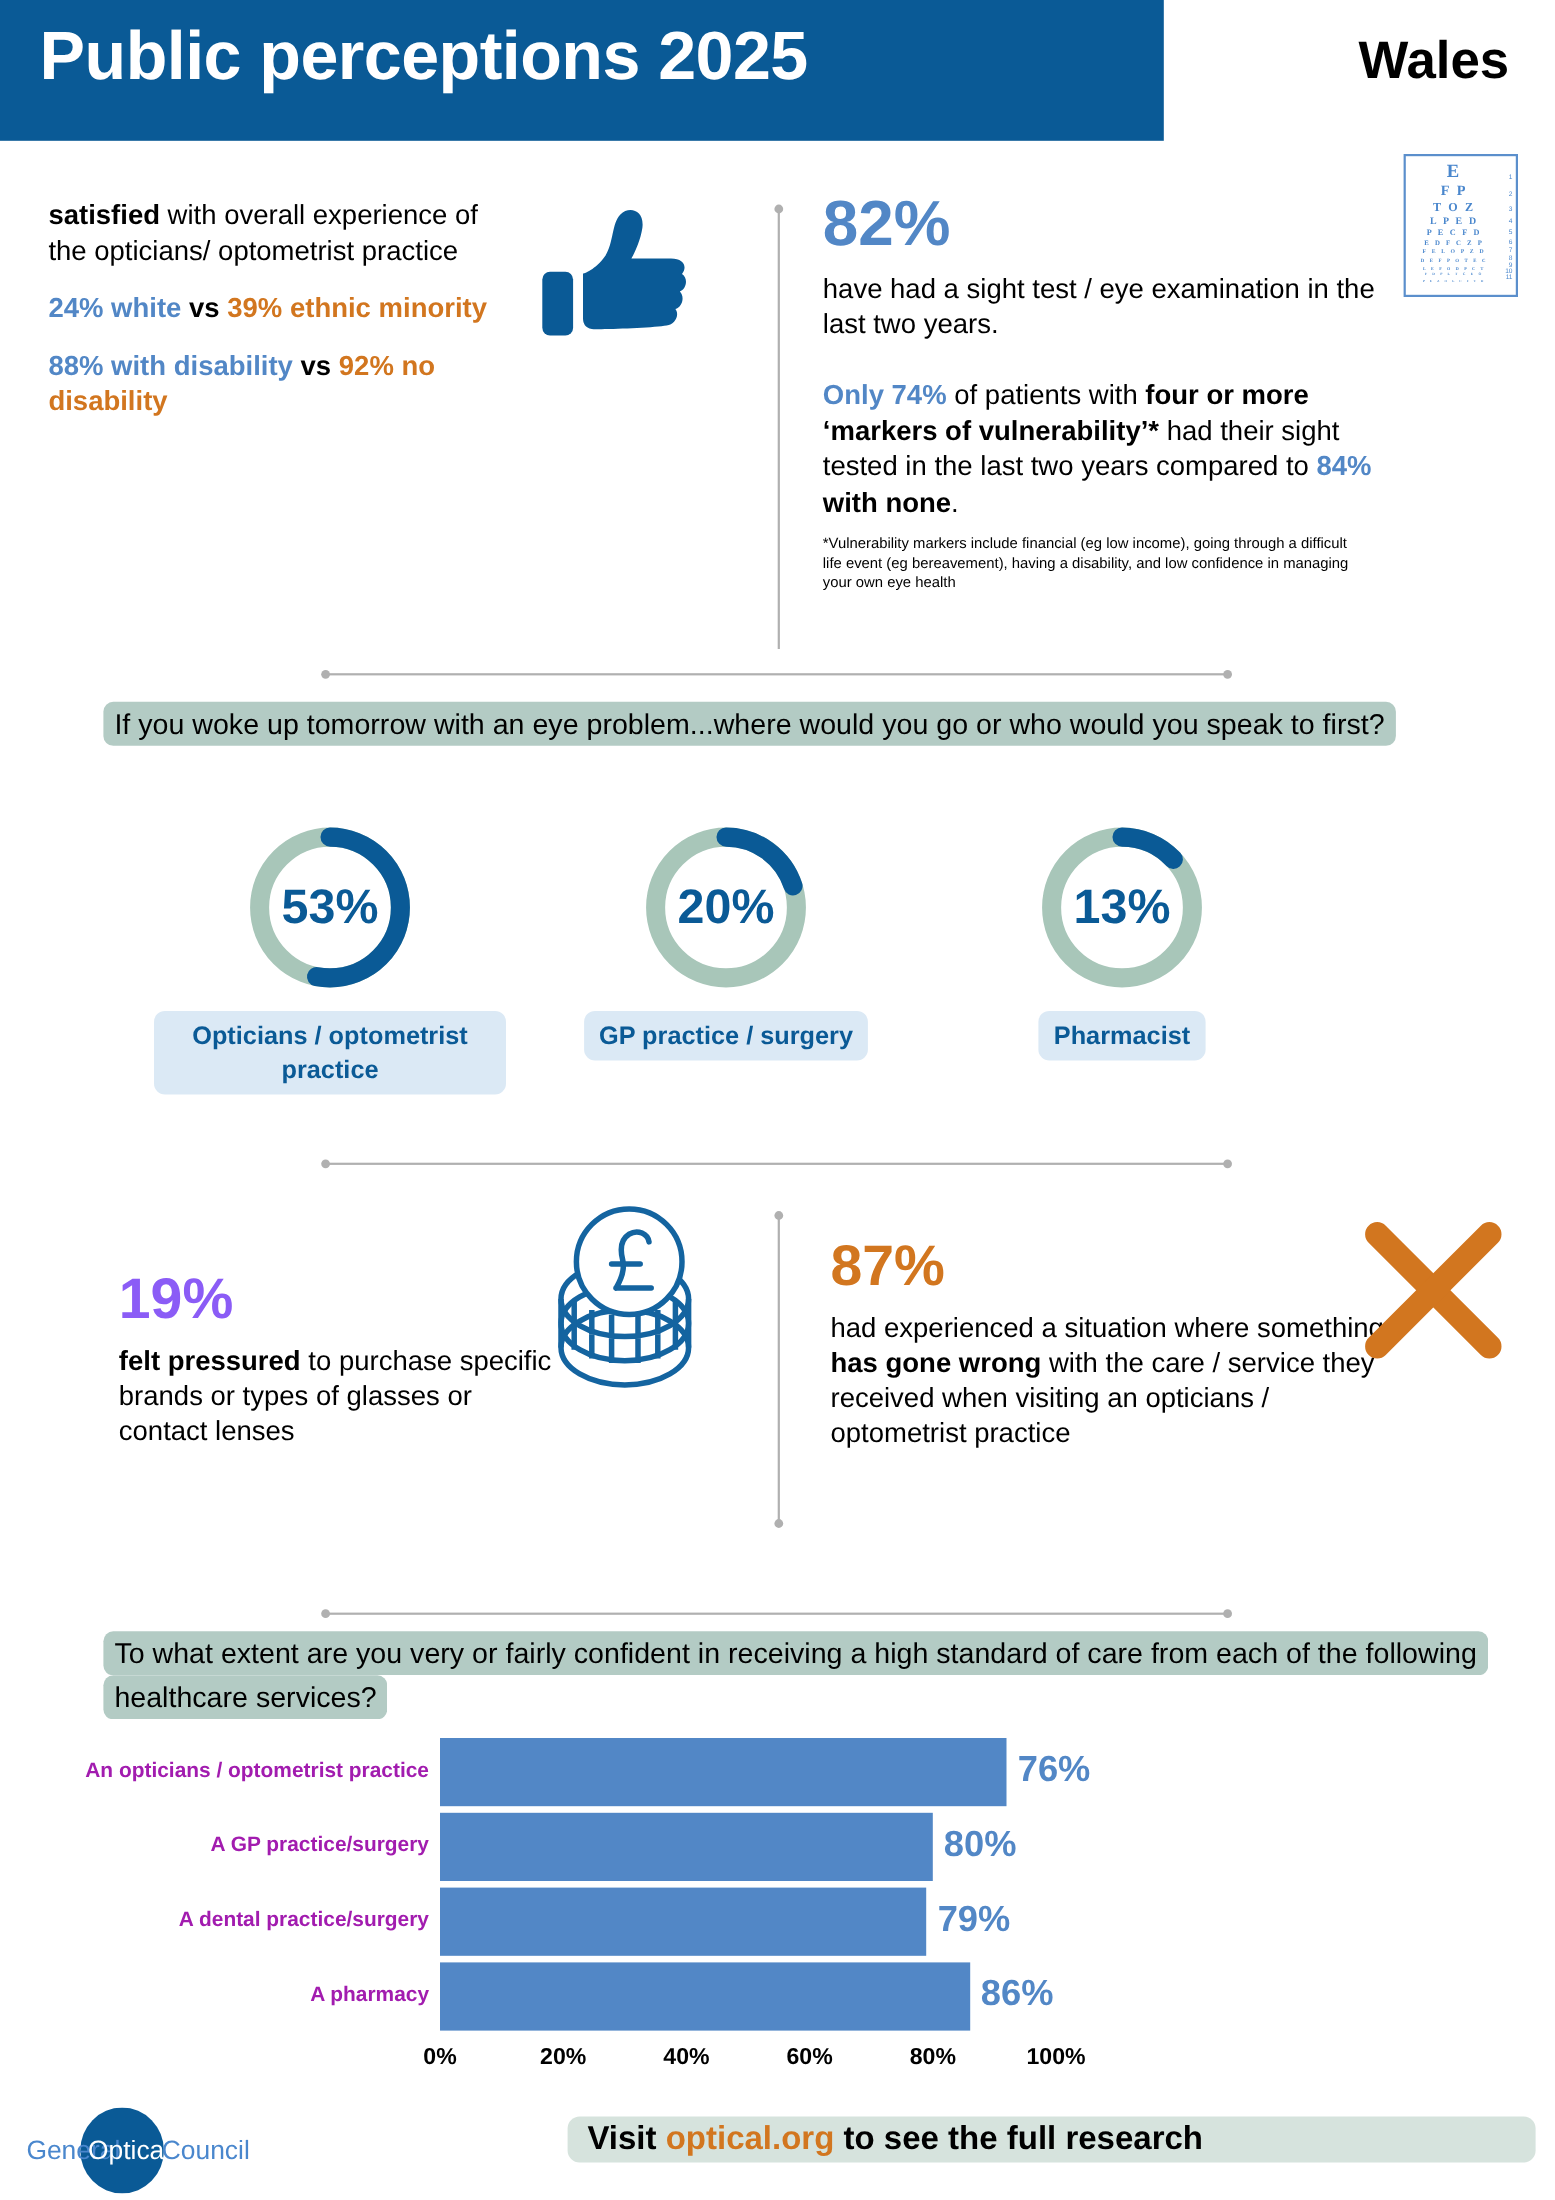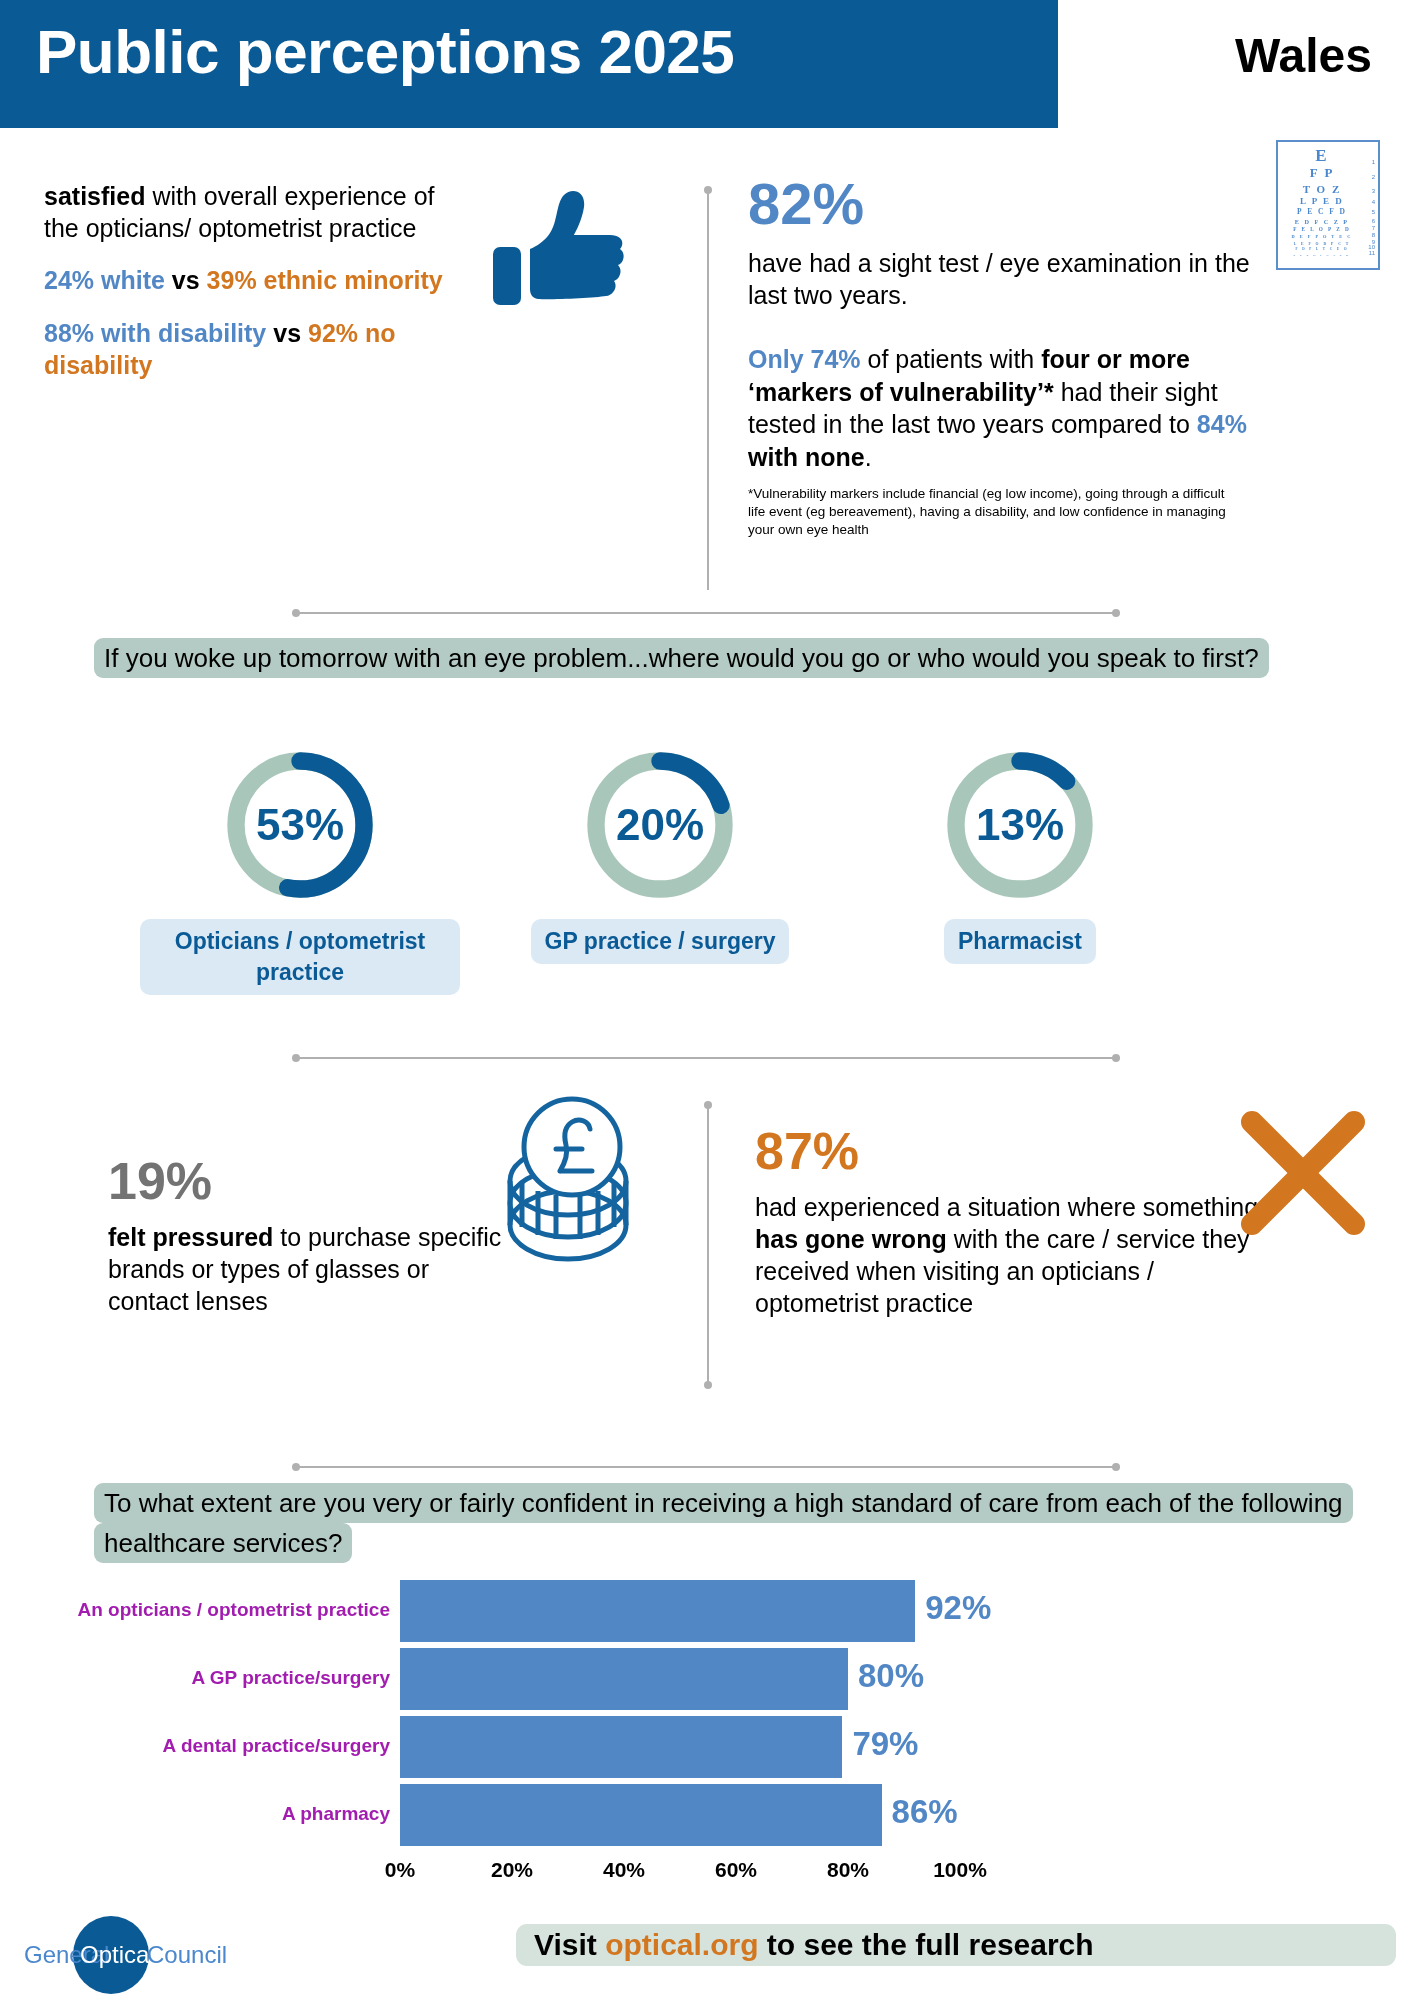--- a/index.html
+++ b/index.html
@@ -163,21 +163,21 @@
     color: #0a5a96;
     font-weight: bold;
     font-size: 23px;
     border-radius: 10px;
     padding: 7px 14px;
     line-height: 1.35;
   }
 
   
   .block-19 { position: absolute; left: 108px; top: 1155px; width: 400px; }
-  .n19 { font-size: 52px; color: #737373; margin-bottom: 14px; }
+  .n19 { font-size: 52px; color: #8b5cf6; margin-bottom: 14px; }
 
   .coins-icon { position: absolute; left: 488px; top: 1095px; width: 160px; height: 190px; }
 
   .vdiv2 {
     position: absolute;
     left: 707px; top: 1105px;
     width: 2px; height: 280px;
     background: #b0b0b0;
   }
   .vdiv2::before {
@@ -418,21 +418,21 @@
 <div class="hdiv" style="left:296px; top:1466px; width:820px;"></div>
 
 <div class="qbanner" style="left:94px; top:1483px; width:1250px;">
   <span class="seg">To what extent are you very or fairly confident in receiving a high standard of care from each of the following healthcare services?</span>
 </div>
 
 <div class="chart" id="chart">
     <div class="bar-row" style="top: 2px; height: 62px;">
       <div class="bar-cat" style="top: 19px;">An opticians / optometrist practice</div>
       <div class="bar-rect" style="left: 330px; width: 515.2px; background: rgb(82, 135, 198);"></div>
-      <div class="bar-val" style="left: 855.2px; top: 9px; color: rgb(82, 135, 198);">92%</div>
+      <div class="bar-val" style="left: 855.2px; top: 9px; color: rgb(82, 135, 198);">76%</div>
     </div>
     <div class="bar-row" style="top: 70px; height: 62px;">
       <div class="bar-cat" style="top: 19px;">A GP practice/surgery</div>
       <div class="bar-rect" style="left: 330px; width: 448px; background: rgb(82, 135, 198);"></div>
       <div class="bar-val" style="left: 788px; top: 9px; color: rgb(82, 135, 198);">80%</div>
     </div>
     <div class="bar-row" style="top: 138px; height: 62px;">
       <div class="bar-cat" style="top: 19px;">A dental practice/surgery</div>
       <div class="bar-rect" style="left: 330px; width: 442.4px; background: rgb(82, 135, 198);"></div>
       <div class="bar-val" style="left: 782.4px; top: 9px; color: rgb(82, 135, 198);">79%</div>

